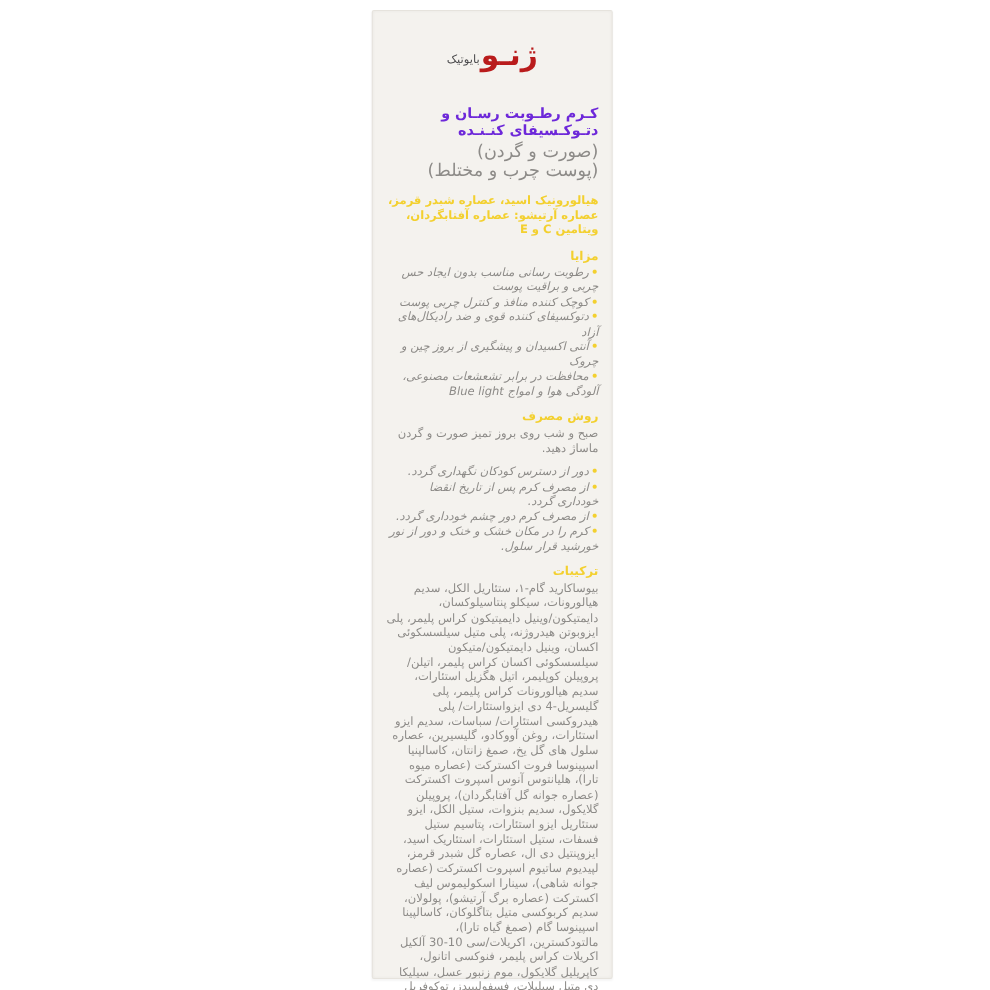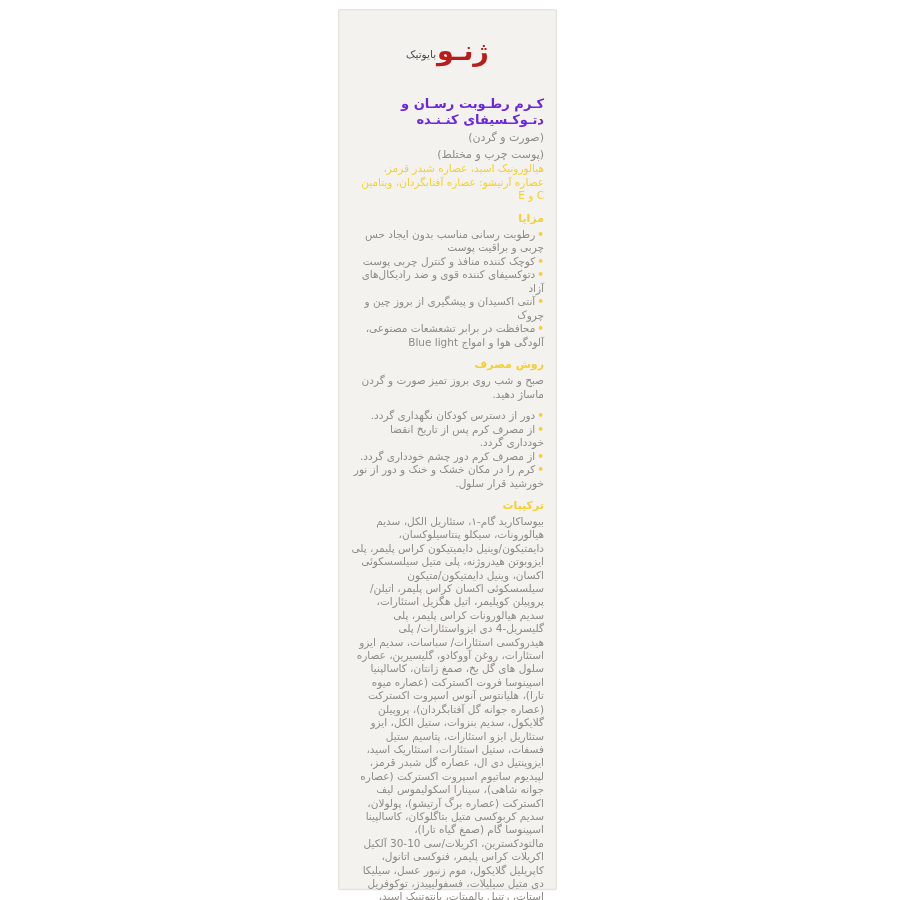--- a/index.html
+++ b/index.html
@@ -24,35 +24,35 @@
     font-size:27px;font-weight:bold;color:#b91c1c;letter-spacing:-1px;line-height:30px;
   }
   .logo-sub{
     font-size:10.5px;color:#4a4a4c;margin-right:1px;position:relative;top:-2px;font-family:Liberation Serif, serif;
   }
   
   .title-line{
     color:#6d28d9;font-weight:bold;font-size:13px;line-height:16px;
   }
   .subtitle{
-    color:#8d8b88;font-size:11px;line-height:15px;margin-top:2px;
+    color:#8d8b88;font-size:16px;line-height:15px;margin-top:2px;
   }
   .subtitle:first-of-type{margin-top:5px;}
   .key-actives{
-    color:#f3d02f;font-weight:normal;font-size:10.5px;line-height:13.5px;margin-top:0;
+    color:#f3d02f;font-weight:bold;font-size:10.5px;line-height:13.5px;margin-top:14px;
   }
   .section{margin-top:9px;}
   .section-header{
     color:#f3d02f;font-weight:bold;font-size:11px;line-height:14px;margin-bottom:2px;
   }
   .body-text{
     color:#8d8b88;font-size:10.5px;line-height:13.5px;
   }
   .bullet-item{
-    color:#8d8b88;font-size:10.5px;line-height:13.5px;
+    color:#8d8b88;font-size:10.5px;line-height:13.5px;font-style:italic;
   }
   .dot{
     color:#f3d02f;font-weight:bold;margin-left:2px;font-size:10.5px;
   }
   .usage-gap{height:8px;}
   .ingredients-text{
     color:#8d8b88;font-size:10.5px;line-height:13.4px;margin-top:1px;
   }
 </style>
 </head>

